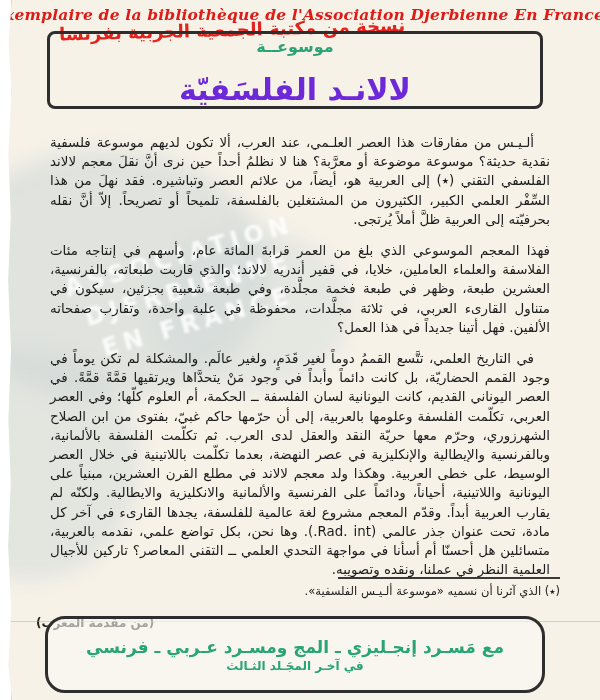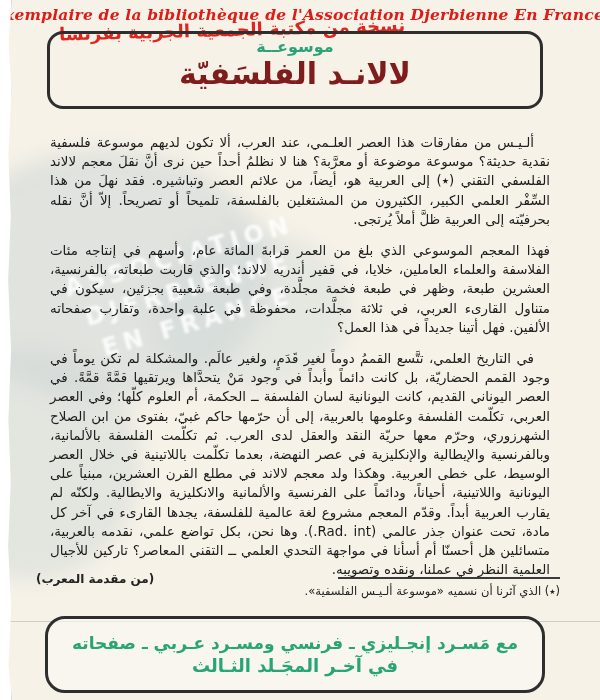--- a/index.html
+++ b/index.html
@@ -32,46 +32,46 @@
     font-size:15.5px;color:#dd1c17;letter-spacing:0.2px;
   }
   .arabic-stamp{
     position:absolute;top:19px;left:42px;width:380px;text-align:center;
     direction:rtl;color:#e2241e;font-weight:bold;font-size:18px;
     transform:rotate(-1.5deg);letter-spacing:1px;
   }
   
   .title-box{
     position:absolute;left:47px;top:31px;width:490px;height:72px;
-    border:3px solid #2e2e2e;border-radius:16px;text-align:center;
+    border:3px solid #2e2e2e;border-radius:8px;text-align:center;
   }
   .series-label{margin-top:3px;color:#2ca377;font-weight:bold;font-size:16px;direction:rtl;letter-spacing:1px;}
-  .main-title{margin-top:1px;color:#7f1d1d;font-weight:bold;font-size:30px;direction:rtl;line-height:34px;}
+  .main-title{margin-top:17px;color:#6d28d9;font-weight:bold;font-size:30px;direction:rtl;line-height:34px;}
   
   .body-text{
     position:absolute;left:38px;top:121px;width:524px;
     direction:rtl;text-align:justify;text-justify:inter-word;
     font-size:13.4px;line-height:19.2px;color:#1c1c1c;
   }
   .body-text p{margin:12px;}
   .body-text p.indent{text-indent:16px;}
   
   .footnote-rule{position:absolute;right:40px;top:577px;width:222px;border-top:2px solid #3a3a3a;}
   .footnote-note{position:absolute;right:40px;top:584px;direction:rtl;font-size:11.5px;color:#222;}
-  .footnote-src{position:absolute;left:36px;top:572px;direction:rtl;font-size:12px;font-weight:600;color:#222;}
+  .footnote-src{position:absolute;left:36px;top:616px;direction:rtl;font-size:12px;font-weight:600;color:#222;}
   
   .scan-line{position:absolute;left:0;top:621px;width:600px;height:1px;background:rgba(165,165,160,0.45);}
   .footer-box{
     position:absolute;left:45px;top:616px;width:494px;height:71px;
     border:3px solid #2e2e2e;border-radius:20px;background:rgba(250,248,241,0.6);
     display:flex;flex-direction:column;justify-content:center;align-items:center;gap:2px;
   }
   .footer-line{direction:rtl;color:#28a476;font-weight:bold;text-align:center;}
   .footer-line.l1{font-size:17px;}
-  .footer-line.l2{font-size:18px;letter-spacing:1px;}
+  .footer-line.l2{font-size:12px;letter-spacing:1px;}
 </style>
 </head>
 <body>
 
 <div class="page">
 
   <div class="watermark">
     <div class="wm-blob b1"></div>
     <div class="wm-blob b2"></div>
     <div class="wm-blob b3"></div>
@@ -97,19 +97,19 @@
     <p class="indent">في التاريخ العلمي، تتَّسع القممُ دوماً لغير قَدَمٍ، ولغير عالَم. والمشكلة لم تكن يوماً في وجود القمم الحضاريّة، بل كانت دائماً وأبداً في وجود مَنْ يتحدَّاها ويرتقيها قمَّةً قمَّةً. في العصر اليوناني القديم، كانت اليونانية لسان الفلسفة ــ الحكمة، أم العلوم كلّها؛ وفي العصر العربي، تكلّمت الفلسفة وعلومها بالعربية، إلى أن حرّمها حاكم غبيّ، بفتوى من ابن الصلاح الشهرزوري، وحرّم معها حريّة النقد والعقل لدى العرب. ثم تكلّمت الفلسفة بالألمانية، وبالفرنسية والإيطالية والإنكليزية في عصر النهضة، بعدما تكلّمت باللاتينية في خلال العصر الوسيط، على خطى العربية. وهكذا ولد معجم لالاند في مطلع القرن العشرين، مبنياً على اليونانية واللاتينية، أحياناً، ودائماً على الفرنسية والألمانية والانكليزية والايطالية. ولكنّه لم يقارب العربية أبداً. وقدّم المعجم مشروع لغة عالمية للفلسفة، يجدها القارىء في آخر كل مادة، تحت عنوان جذر عالمي (Rad. int.). وها نحن، بكل تواضع علمي، نقدمه بالعربية، متسائلين هل أحسنّا أم أسأنا في مواجهة التحدي العلمي ــ التقني المعاصر؟ تاركين للأجيال العلمية النظر في عملنا، ونقده وتصويبه.</p>
   </div>
 
   <div class="footnote-rule"></div>
   <div class="footnote-note">(٭) الذي آثرنا أن نسميه «موسوعة ألـيـس الفلسفية».</div>
   <div class="footnote-src">(من مقدمة المعرب)</div>
 
   <div class="scan-line"></div>
 
   <div class="footer-box">
-    <div class="footer-line l1">مع مَسـرد إنجـليزي ـ فرنسي ومسـرد عـربي ـ صفحاته</div>
+    <div class="footer-line l1">مع مَسـرد إنجـليزي ـ المج ومسـرد عـربي ـ فرنسي</div>
     <div class="footer-line l2">في آخـر المجَـلد الثـالث</div>
   </div>
 
   <div class="torn-edge"></div>
 
 </div>
 
 </body></html>

